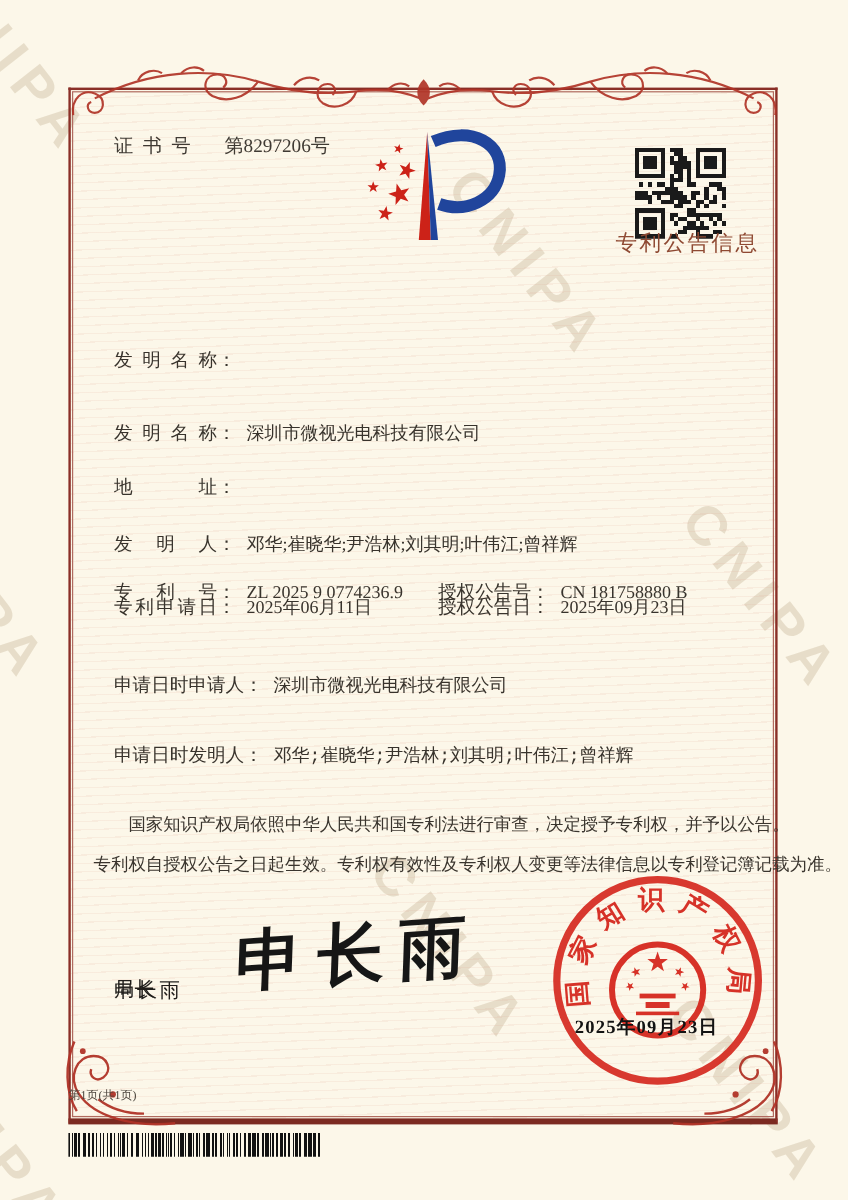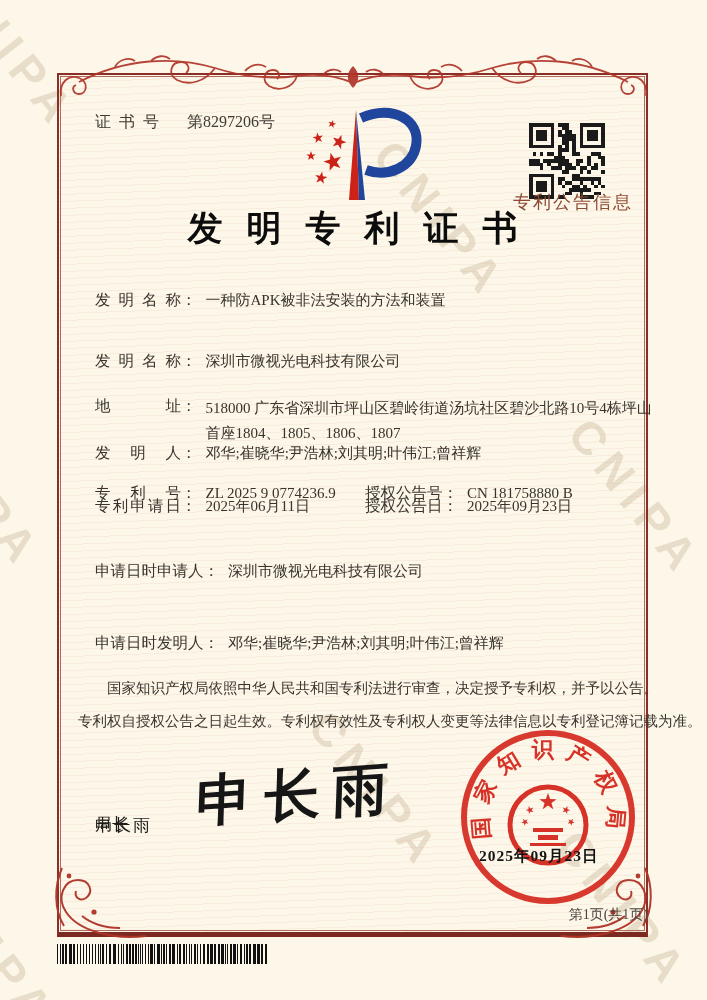--- a/index.html
+++ b/index.html
@@ -60,21 +60,21 @@
   .statement .s-line{white-space:nowrap;}
   .statement .indent{text-indent:2em;}
   .signer-title{left:95px; top:782px; font-size:17px; color:#1f1d1a;margin-top:31px;}
   .signer-name{left:95px; top:814px; font-size:17px; color:#1f1d1a; letter-spacing:2px;}
   .autograph{left:195px; top:750px;}
   .seal{left:459px; top:728px;}
   .seal-date{
     left:479px; top:846px; z-index:5; font-size:15.5px; font-weight:bold;
     color:#131313; letter-spacing:1px; white-space:nowrap;
   }
-  .footer-page{left:57px; top:906px; width:591px; text-align:right; font-size:14px; color:#4a443c;}
+  .footer-page{left:57px; top:906px; width:591px; text-align:left; font-size:10px; color:#4a443c;}
   .barcode{left:57px; top:944px;}
 </style>
 </head>
 <body>
 
 <div class="page">
 
   <div class="wm" style="left:-25px; top:-40px;">CNIPA</div>
   <div class="wm" style="left:405px; top:130px;">CNIPA</div>
   <div class="wm" style="left:-60px; top:400px;">CNIPA</div>
@@ -367,41 +367,40 @@
       <rect x="21.6" y="72.0" width="3.6" height="3.6"></rect>
       <rect x="28.8" y="72.0" width="3.6" height="3.6"></rect>
       <rect x="32.4" y="72.0" width="3.6" height="3.6"></rect>
       <rect x="50.4" y="72.0" width="3.6" height="3.6"></rect>
       <rect x="54.0" y="72.0" width="3.6" height="3.6"></rect>
       <rect x="57.6" y="72.0" width="3.6" height="3.6"></rect>
       <rect x="61.2" y="72.0" width="3.6" height="3.6"></rect>
     </svg>
   <div class="content-el qr-caption">专利公告信息</div>
 
-  <div class="content-el cert-title">发明专利证书</div>
 
   <div class="content-el row" style="top:290px;">
     <span class="flabel">
         <span class="ltext">发明名称</span>
         <span>：</span>
-      </span><span class="val">一种防APK被非法安装的方法和装置</span>
+      </span>
   </div>
 
   <div class="content-el row" style="top:351px;">
     <span class="flabel">
         <span class="ltext">发明名称</span>
         <span>：</span>
       </span><span class="val">深圳市微视光电科技有限公司</span>
   </div>
 
   <div class="content-el row" style="top:396px;">
     <span class="flabel">
         <span class="ltext">地址</span>
         <span>：</span>
-      </span><span class="val-wrap">518000 广东省深圳市坪山区碧岭街道汤坑社区碧沙北路10号4栋坪山首座1804、1805、1806、1807</span>
+      </span>
   </div>
 
   <div class="content-el row" style="top:443px;">
     <span class="flabel">
         <span class="ltext">发明人</span>
         <span>：</span>
       </span><span class="val">邓华;崔晓华;尹浩林;刘其明;叶伟江;曾祥辉</span>
   </div>
 
   <div class="content-el row row-rel" style="top:483px; width:553px;">
@@ -430,21 +429,21 @@
     </span>
   </div>
 
   <div class="content-el row" style="top:561px;">
     <span class="flabel">
         <span class="ltext-long">申请日时申请人</span>
         <span>：</span>
       </span><span class="val">深圳市微视光电科技有限公司</span>
   </div>
 
-  <div class="content-el row" style="top:633px;">
+  <div class="content-el row" style="top:619px;font-family:Liberation Mono, monospace;">
     <span class="flabel">
         <span class="ltext-long">申请日时发明人</span>
         <span>：</span>
       </span><span class="val">邓华;崔晓华;尹浩林;刘其明;叶伟江;曾祥辉</span>
   </div>
 
   <div class="content-el statement">
     <div class="s-line indent">国家知识产权局依照中华人民共和国专利法进行审查，决定授予专利权，并予以公告。</div>
     <div class="s-line">专利权自授权公告之日起生效。专利权有效性及专利权人变更等法律信息以专利登记簿记载为准。</div>
   </div>

